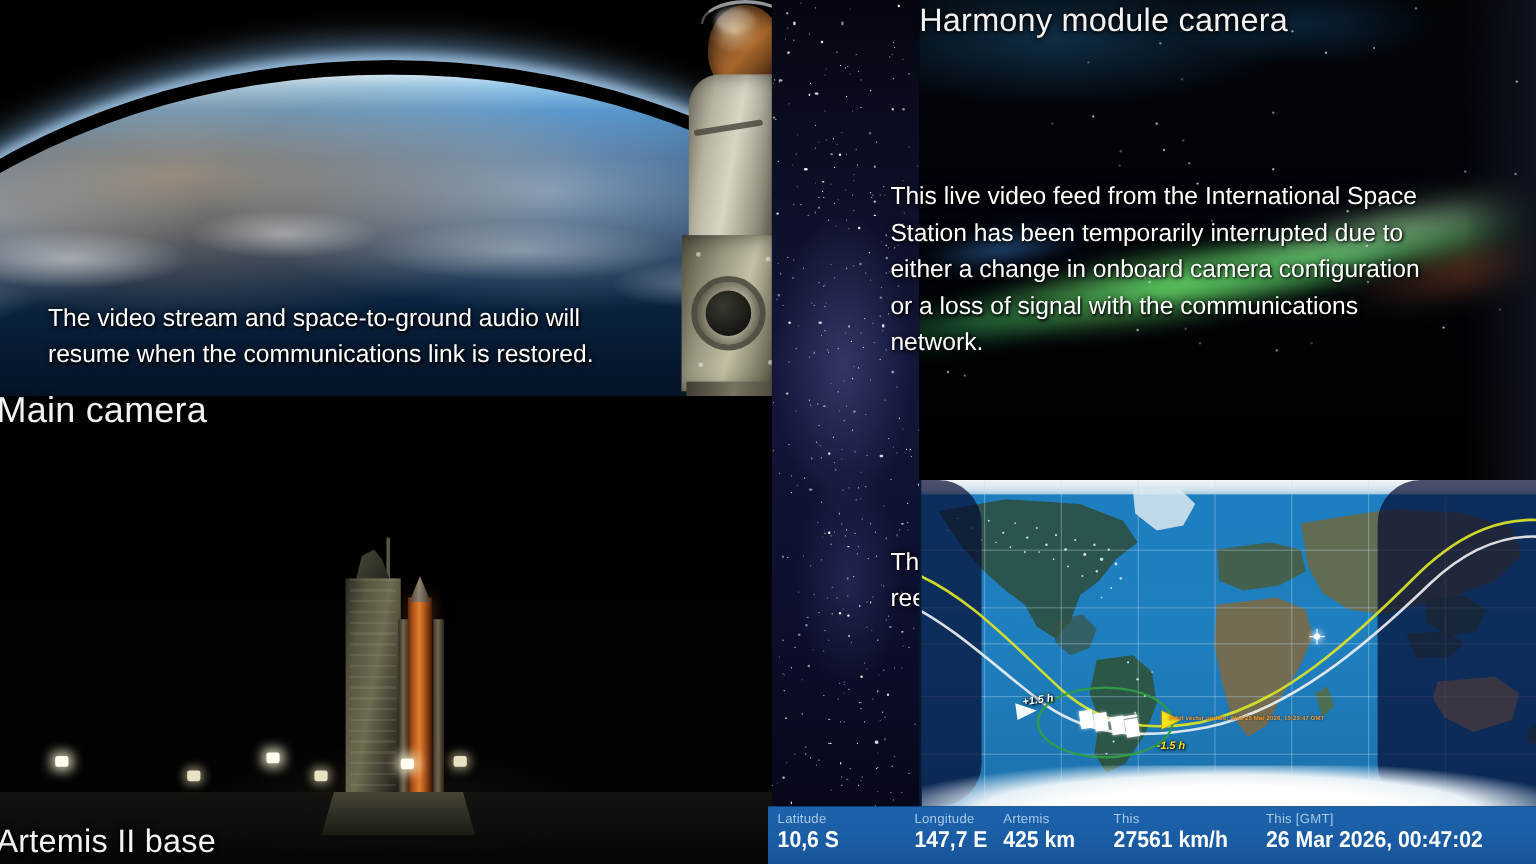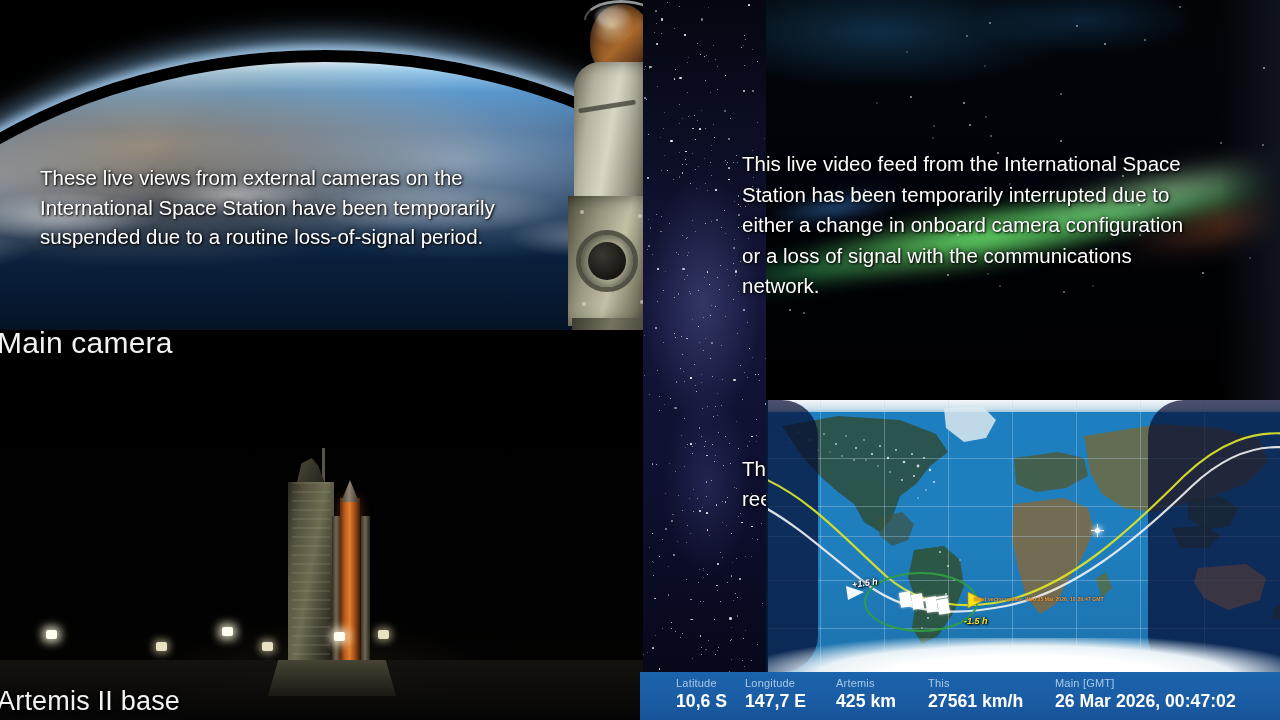--- a/index.html
+++ b/index.html
@@ -297,23 +297,20 @@
 <div id="stage">
 
   <div class="panel" id="cam-earth">
     <div id="earth-space"></div>
     <div id="earth-glow"></div>
     <div id="earth-limb"></div>
     <div id="earth-clouds"></div>
   </div>
 
   <div class="msg" id="msg-main" style="left:40px; top:104px; width:570px; font-size:20.5px; line-height:29.5px;">
-    <div>These live views from external cameras on the
-International Space Station have been temporarily
-suspended due to a routine loss-of-signal period.</div>
     <div style="height:29px"></div>
     <div>The video stream and space-to-ground audio will
 resume when the communications link is restored.</div>
   </div>
 
   <div class="panel" id="eva-figure">
     <div class="eva-helmet"></div>
     <div class="eva-visor-rim"></div>
     <div class="eva-torso"></div>
     <div class="eva-strap"></div>
@@ -935,38 +932,39 @@
       </svg>
 
       <div class="track-label" id="lbl-plus" style="left:84px; top:178px; transform:rotate(-8deg)">+1.5 h</div>
       <div class="track-label" id="lbl-minus" style="left:196px; top:216px">-1.5 h</div>
 
       <div id="epoch-note" style="left:206px; top:196px">Orbit vector update: Wed 25 Mar 2026, 10:29:47 GMT</div>
     </div>
   </div>
 
   <div id="telemetry">
-    <div class="cell" style="left:36px">
+    <div class="cell" style="left:8px">
       <span class="k">Latitude</span>
       <span class="v">10,6 S</span>
     </div>
-    <div class="cell" style="left:105px">
+    <div class="cell" style="left:122px">
       <span class="k">Longitude</span>
       <span class="v">147,7 E</span>
     </div>
     <div class="cell" style="left:196px">
       <span class="k">Artemis</span>
       <span class="v">425 km</span>
     </div>
     <div class="cell" style="left:288px">
       <span class="k">This</span>
       <span class="v">27561 km/h</span>
     </div>
     <div class="cell" style="left:415px">
-      <span class="k">Main [GMT]</span>
+      <span class="k">This [GMT]</span>
       <span class="v">26 Mar 2026, 00:47:02</span>
     </div>
   </div>
 
   <div class="lbl" id="cap-main">Main camera</div>
   <div class="lbl" id="cap-artemis">Artemis II base</div>
+  <div class="lbl" id="cap-harmony">Harmony module camera</div>
 
 </div>
 
 </body></html>

